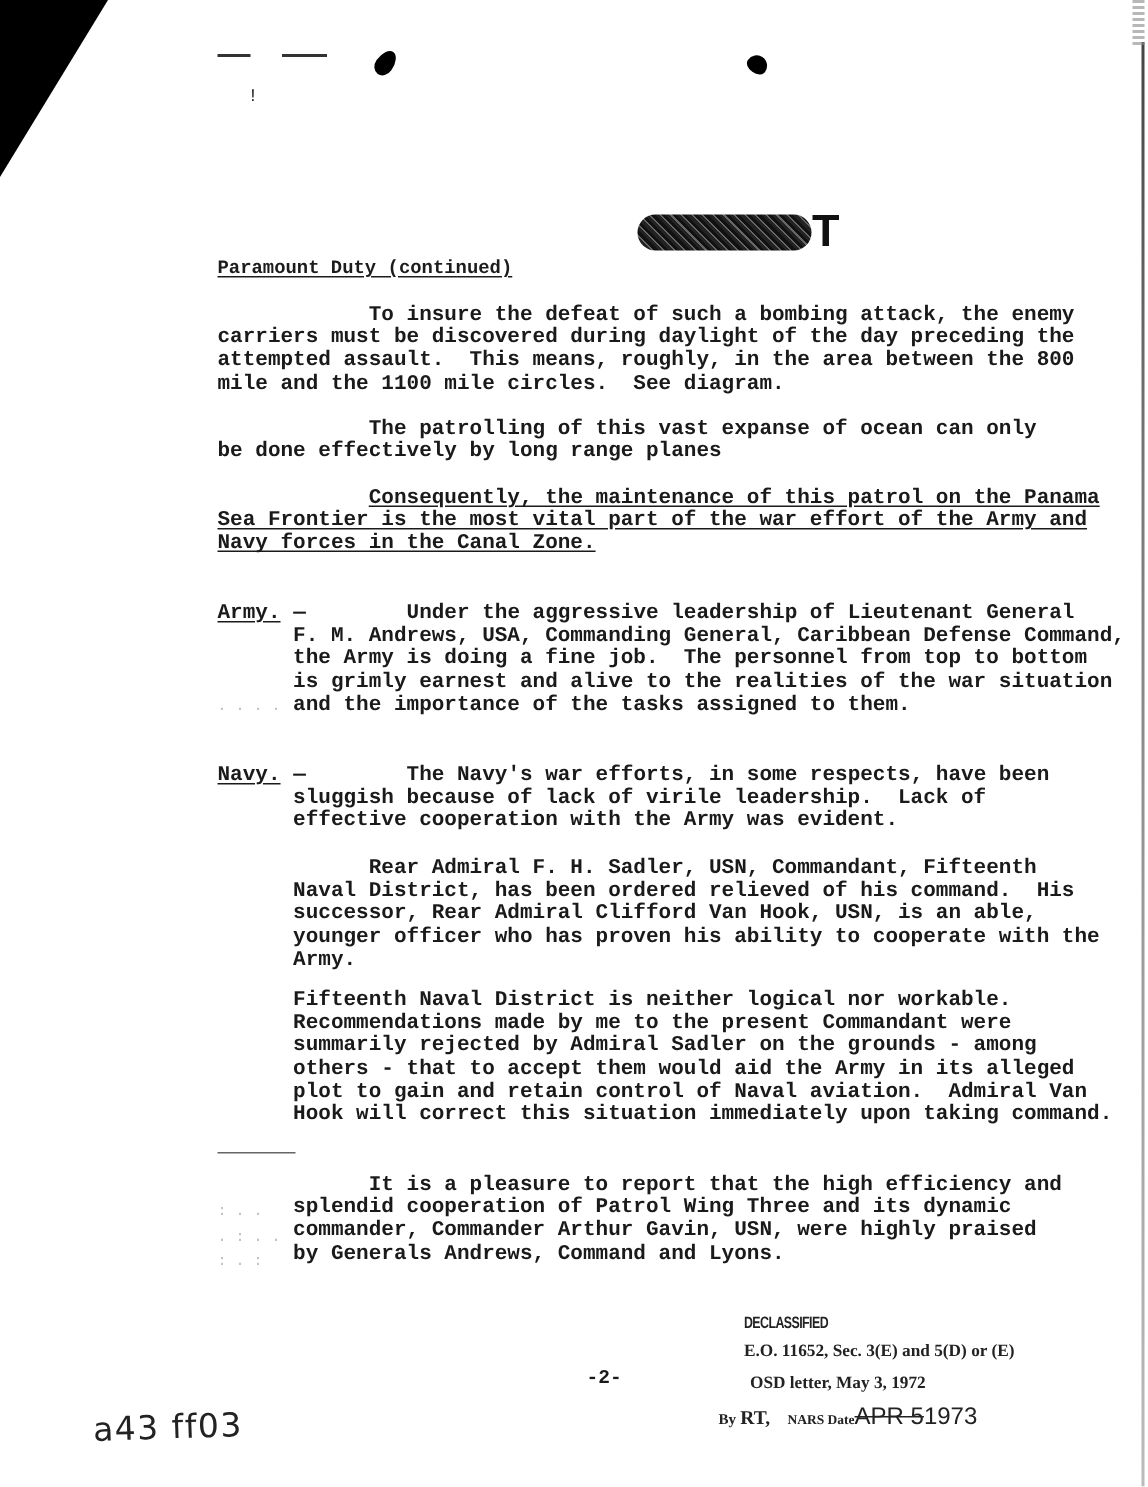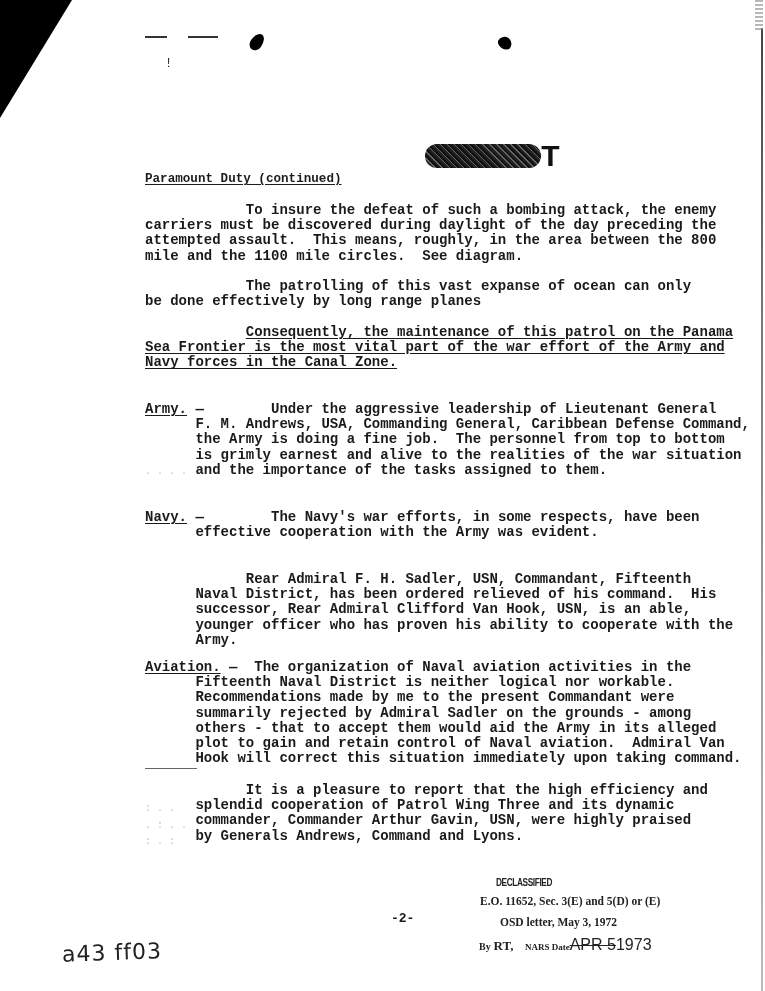--- a/index.html
+++ b/index.html
@@ -116,54 +116,54 @@
 <div class="p" style="top:402px;">
   <span class="line"><span class="u">Army.</span><span> — </span><span>       Under the aggressive leadership of Lieutenant General</span></span>
   <span class="line">      F. M. Andrews, USA, Commanding General, Caribbean Defense Command,</span>
   <span class="line">      the Army is doing a fine job.  The personnel from top to bottom</span>
   <span class="line">      is grimly earnest and alive to the realities of the war situation</span>
   <span class="line">      and the importance of the tasks assigned to them.</span>
 </div>
 
 <div class="p" style="top:510px;">
   <span class="line"><span class="u">Navy.</span><span> — </span><span>       The Navy's war efforts, in some respects, have been</span></span>
+  <span class="line">      sluggish because of lack of virile leadership.  Lack of</span>
   <span class="line">      effective cooperation with the Army was evident.</span>
 </div>
 
 <div class="p" style="top:572px;">
   <span class="line">            Rear Admiral F. H. Sadler, USN, Commandant, Fifteenth</span>
   <span class="line">      Naval District, has been ordered relieved of his command.  His</span>
   <span class="line">      successor, Rear Admiral Clifford Van Hook, USN, is an able,</span>
   <span class="line">      younger officer who has proven his ability to cooperate with the</span>
   <span class="line">      Army.</span>
 </div>
 
 <div class="p" style="top:660px;">
-  <span class="line"><span class="u">Aviation.</span><span> — </span><span> The organization of Naval aviation activities in the</span></span>
   <span class="line">      Fifteenth Naval District is neither logical nor workable.</span>
   <span class="line">      Recommendations made by me to the present Commandant were</span>
   <span class="line">      summarily rejected by Admiral Sadler on the grounds - among</span>
   <span class="line">      others - that to accept them would aid the Army in its alleged</span>
   <span class="line">      plot to gain and retain control of Naval aviation.  Admiral Van</span>
   <span class="line">      Hook will correct this situation immediately upon taking command.</span>
 </div>
 <div class="top-dash" style="left:145px;top:768px;width:52px;height:1px;background:#666;"></div>
 
 <div class="p" style="top:783px;">
   <span class="line">            It is a pleasure to report that the high efficiency and</span>
   <span class="line">      splendid cooperation of Patrol Wing Three and its dynamic</span>
   <span class="line">      commander, Commander Arthur Gavin, USN, were highly praised</span>
   <span class="line">      by Generals Andrews, Command and Lyons.</span>
 </div>
 
 <div class="footer-page">-2-</div>
 
 <div class="declass">
   <div class="row" style="left:16px;top:0;"><span class="title">DECLASSIFIED</span></div>
-  <div class="row" style="left:0;top:19px;text-align:center;">E.O. 11652, Sec. 3(E) and 5(D) or (E)</div>
+  <div class="row" style="left:16px;top:19px;text-align:center;">E.O. 11652, Sec. 3(E) and 5(D) or (E)</div>
   <div class="row" style="left:20px;top:40px;">OSD letter, May 3, 1972</div>
   <div class="row" style="left:-1px;top:60px;">
     <span class="by">By</span>
     <span class="rt">RT,</span>
     &nbsp;&nbsp;
     <span class="nars">NARS Date</span><span class="date"><span class="strike">APR  5</span><span>1973</span></span>
   </div>
 </div>
 
 <div class="handwriting">a43 ff03</div>

